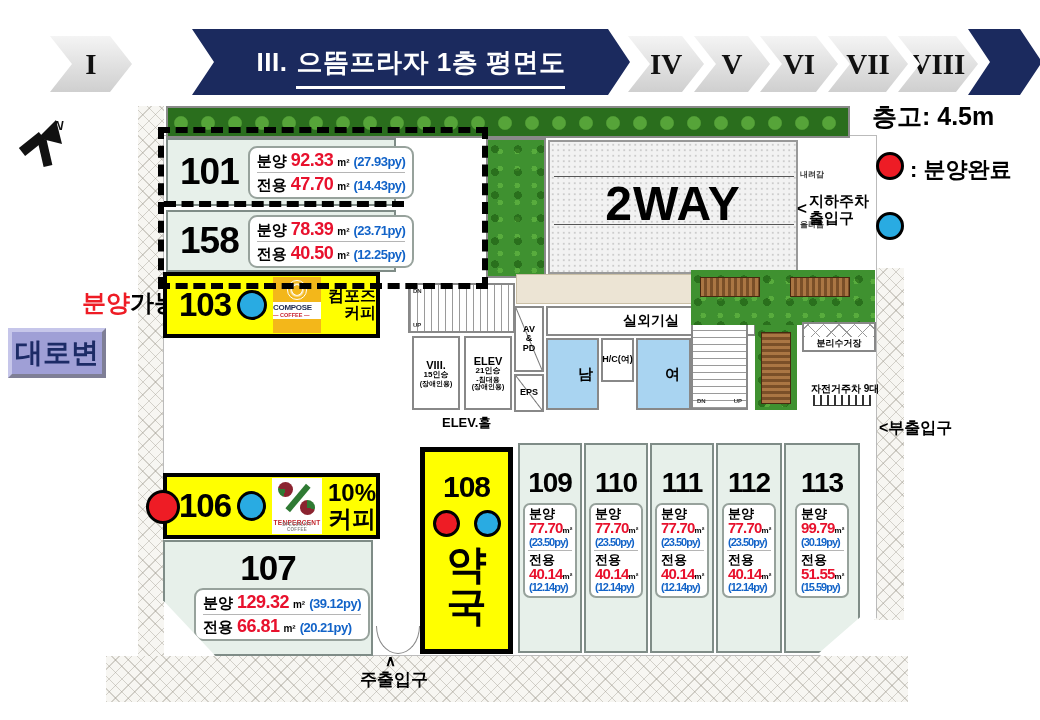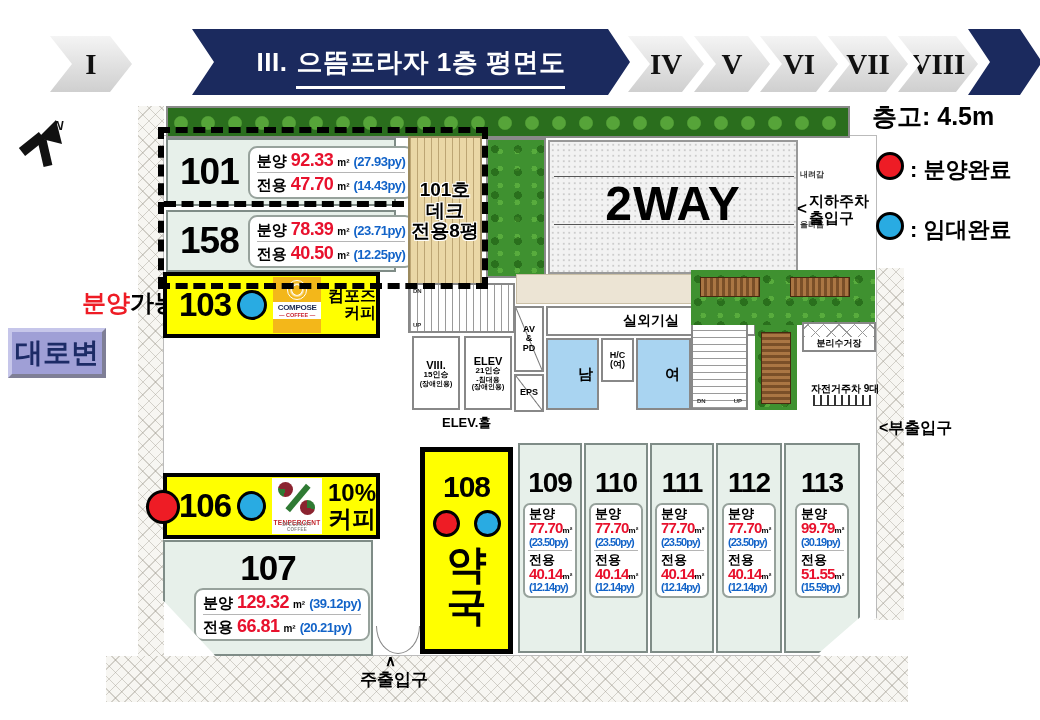--- a/index.html
+++ b/index.html
@@ -145,27 +145,20 @@
         </div>
       <div class="irow">
           <span class="lab">전용</span>
           <span class="val">40.50</span>
           <span class="un">m²</span>
           <span class="py">(12.25py)</span>
         </div>
     </div>
   </div>
 
-  <div class="abs wood" style="left:408px;top:136px;width:74px;height:150px;display:flex;align-items:center;justify-content:center">
-    <div class="decktxt">
-      <div>101호</div>
-      <div>데크</div>
-      <div>전용8평</div>
-    </div>
-  </div>
 
   <div class="abs" style="left:158px;top:127px;width:330px;height:162px;border:6px dashed #000;z-index:6;pointer-events:none"></div>
   <div class="abs" style="left:164px;top:201px;width:240px;height:0;border-top:6px dashed #000;z-index:6"></div>
 
   <div class="abs grass" style="left:486px;top:138px;width:60px;height:140px;border:2px solid #8a8a8a"></div>
   <div class="abs dots" style="left:548px;top:140px;width:250px;height:134px">
     <div class="abs" style="left:4px;top:34px;width:240px;border-top:1px solid #555"></div>
     <div class="abs" style="left:4px;top:82px;width:240px;border-top:1px solid #555"></div>
     <div class="abs" style="left:0;top:34px;width:100%;text-align:center;font-size:48px;font-weight:800;color:#000;letter-spacing:1px">2WAY</div>
   </div>
@@ -177,35 +170,34 @@
     <span>
         <div>지하주차</div>
         <div>출입구</div>
       </span>
   </div>
 
   <div class="klabel" style="left:872px;top:100px;font-size:25px">층고: 4.5m</div>
   <span class="circ red abs" style="left:876px;top:152px;width:28px;height:28px"></span>
   <div class="klabel" style="left:910px;top:155px;font-size:22px">: 분양완료</div>
   <span class="circ blue abs" style="left:876px;top:212px;width:28px;height:28px"></span>
-  <div class="klabel" style="left:910px;top:215px;font-size:22px">: 임대완료</div>
 
   <div class="klabel" style="left:82px;top:287px;font-size:24px">
     <span style="color:#ee1c25">분양</span><span style="color:#000">가능</span>
   </div>
   <div class="abs" style="left:8px;top:328px;width:98px;height:50px;background:#9f9fd6;border:4px outset #c6c6ea;display:flex;align-items:center;justify-content:center">
     <span style="font-weight:800;font-size:28px;color:#1c2b66">대로변</span>
   </div>
 
   <div class="yunit" style="left:163px;top:272px;width:217px;height:66px;display:flex;align-items:center;padding-left:12px;gap:6px">
     <span class="rnum" style="font-size:33px">103</span>
     <span class="circ blue" style="width:30px;height:30px"></span>
     <div style="width:48px;height:56px;background:#f3b71a;display:flex;flex-direction:column;align-items:center;justify-content:flex-start;padding-top:3px">
       <div style="width:20px;height:20px;border-radius:50%;background:radial-gradient(#f3b71a 35%,#fff 40%,#f3b71a 60%);border:1.5px solid #fff"></div>
-      <div style="background:#fff;width:100%;text-align:center;margin-top:2px;padding:1px 0">
+      <div style="background:#fff;width:100%;text-align:left;margin-top:2px;padding:1px 0">
         <div style="font-size:8px;font-weight:800;color:#1e2a52;letter-spacing:-.3px">COMPOSE</div>
         <div style="font-size:5.5px;font-weight:700;color:#c81f2e">— COFFEE —</div>
       </div>
     </div>
     <div style="font-weight:700;font-size:16px;line-height:1.05;text-align:right;flex:1">
       <div>컴포즈</div>
         <div>커피</div>
     </div>
   </div>
 
@@ -270,21 +262,21 @@
   <div class="abs shaft" style="left:514px;top:374px;width:30px;height:38px">
     <span>EPS</span>
   </div>
   <div class="abs" style="left:516px;top:274px;width:186px;height:30px;background:#ece4d4;border:1px solid #cabfa6"></div>
   <div class="abs" style="left:546px;top:306px;width:210px;height:30px;background:#fff;border:2px solid #888;display:flex;align-items:center;justify-content:center">
     <span style="font-weight:800;font-size:14px">실외기실</span>
   </div>
   <div class="abs toilet" style="left:546px;top:338px;width:53px;height:72px">
     <span style="margin-left:26px">남</span>
   </div>
-  <div class="abs" style="left:601px;top:338px;width:33px;height:44px;background:#fff;border:2px solid #888;display:flex;flex-direction:column;align-items:center;justify-content:center;line-height:1.05">
+  <div class="abs" style="left:601px;top:338px;width:33px;height:44px;background:#fff;border:2px solid #888;display:flex;align-items:center;justify-content:center;line-height:1.05">
     <span style="font-size:9px;font-weight:800">H/C</span>
     <span style="font-size:9px;font-weight:800">(여)</span>
   </div>
   <div class="abs toilet" style="left:636px;top:338px;width:55px;height:72px">
     <span style="margin-left:18px">여</span>
   </div>
   <div class="abs stairsH" style="left:691px;top:310px;width:57px;height:100px">
     <span class="tiny" style="left:4px;bottom:4px;font-size:6px">DN</span>
     <span class="tiny" style="right:4px;bottom:4px;font-size:6px">UP</span>
   </div>

